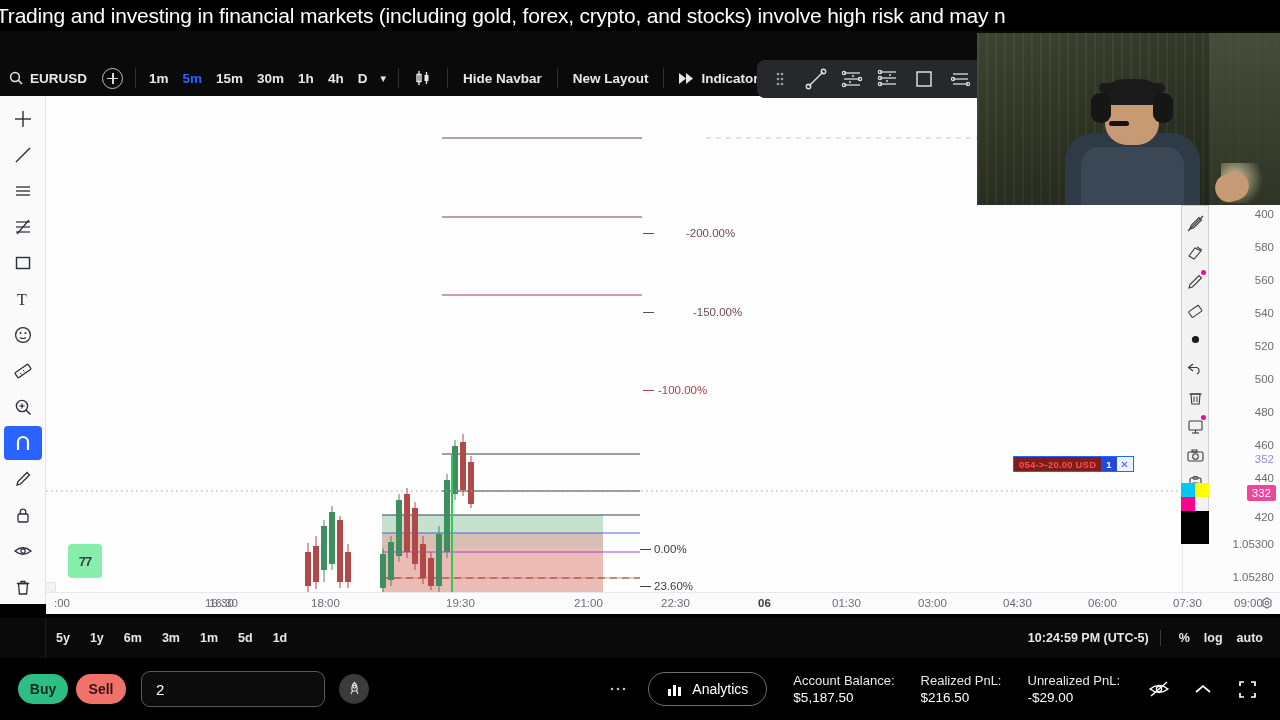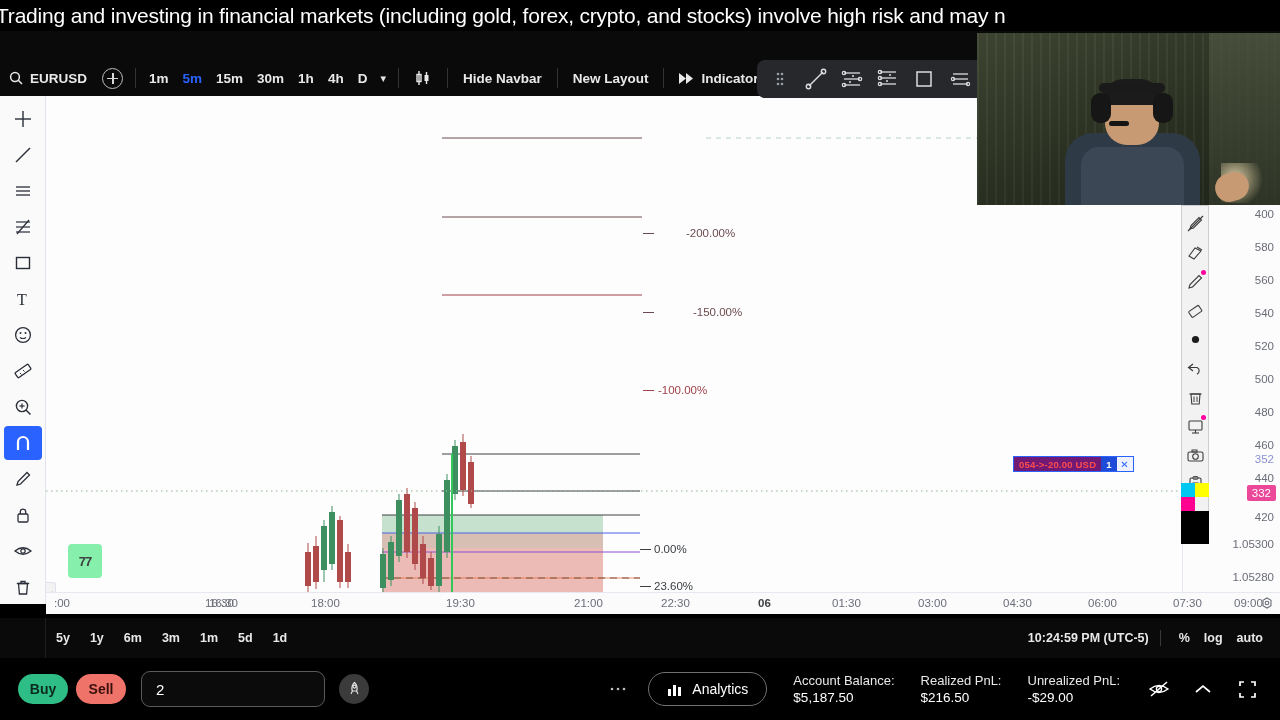--- a/index.html
+++ b/index.html
@@ -127,21 +127,21 @@
   
   .fib-lbl { position:absolute; font-size:11.5px; white-space:nowrap; }
   .fib-dash { position:absolute; height:1px; }
 
   
   .pos-badge {
     position:absolute; left:1013px; top:456px; height:16px; display:flex;
     align-items:stretch; border:1px solid #2962ff; z-index:12;
   }
   .pos-badge .pb-txt {
-    background:#701a75; color:#ff4d4d; font-size:9.5px; font-weight:700;
+    background:#7f1d1d; color:#ff4d4d; font-size:9.5px; font-weight:700;
     padding:0 5px; display:flex; align-items:center; letter-spacing:0.2px;
   }
   .pos-badge .pb-qty {
     background:#1e4bd8; color:#fff; font-size:9.5px; font-weight:700;
     padding:0 5px; display:flex; align-items:center;
   }
   .pos-badge .pb-x {
     background:#eef2ff; color:#2962ff; font-size:10px; width:16px;
     display:flex; align-items:center; justify-content:center; cursor:pointer;
   }

